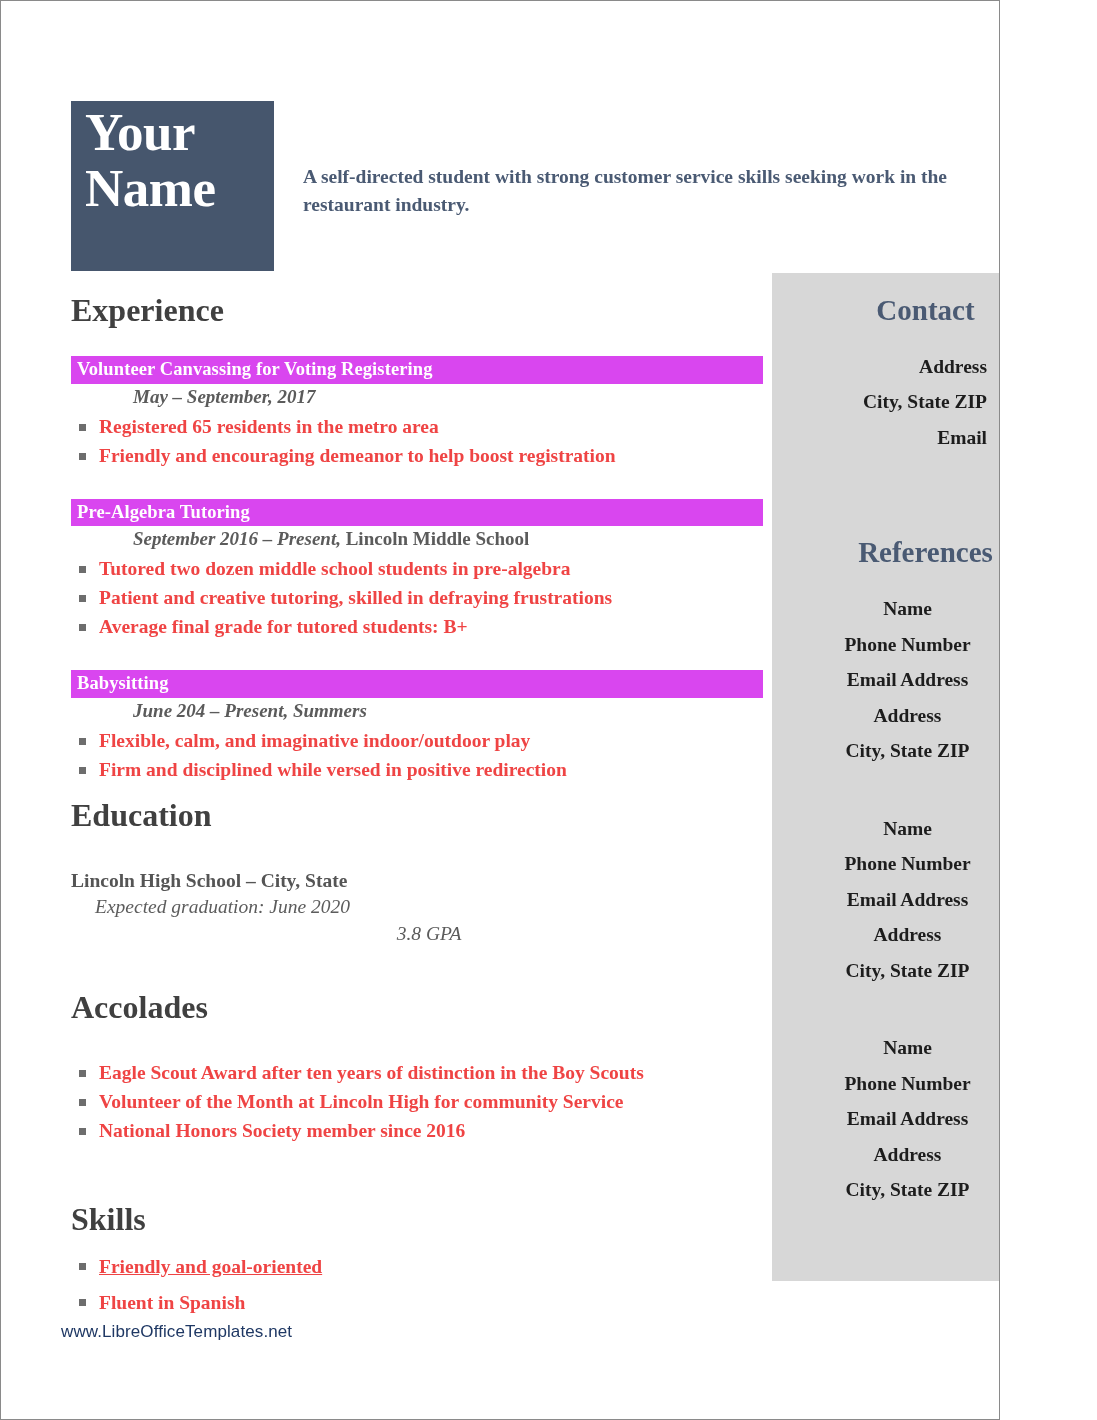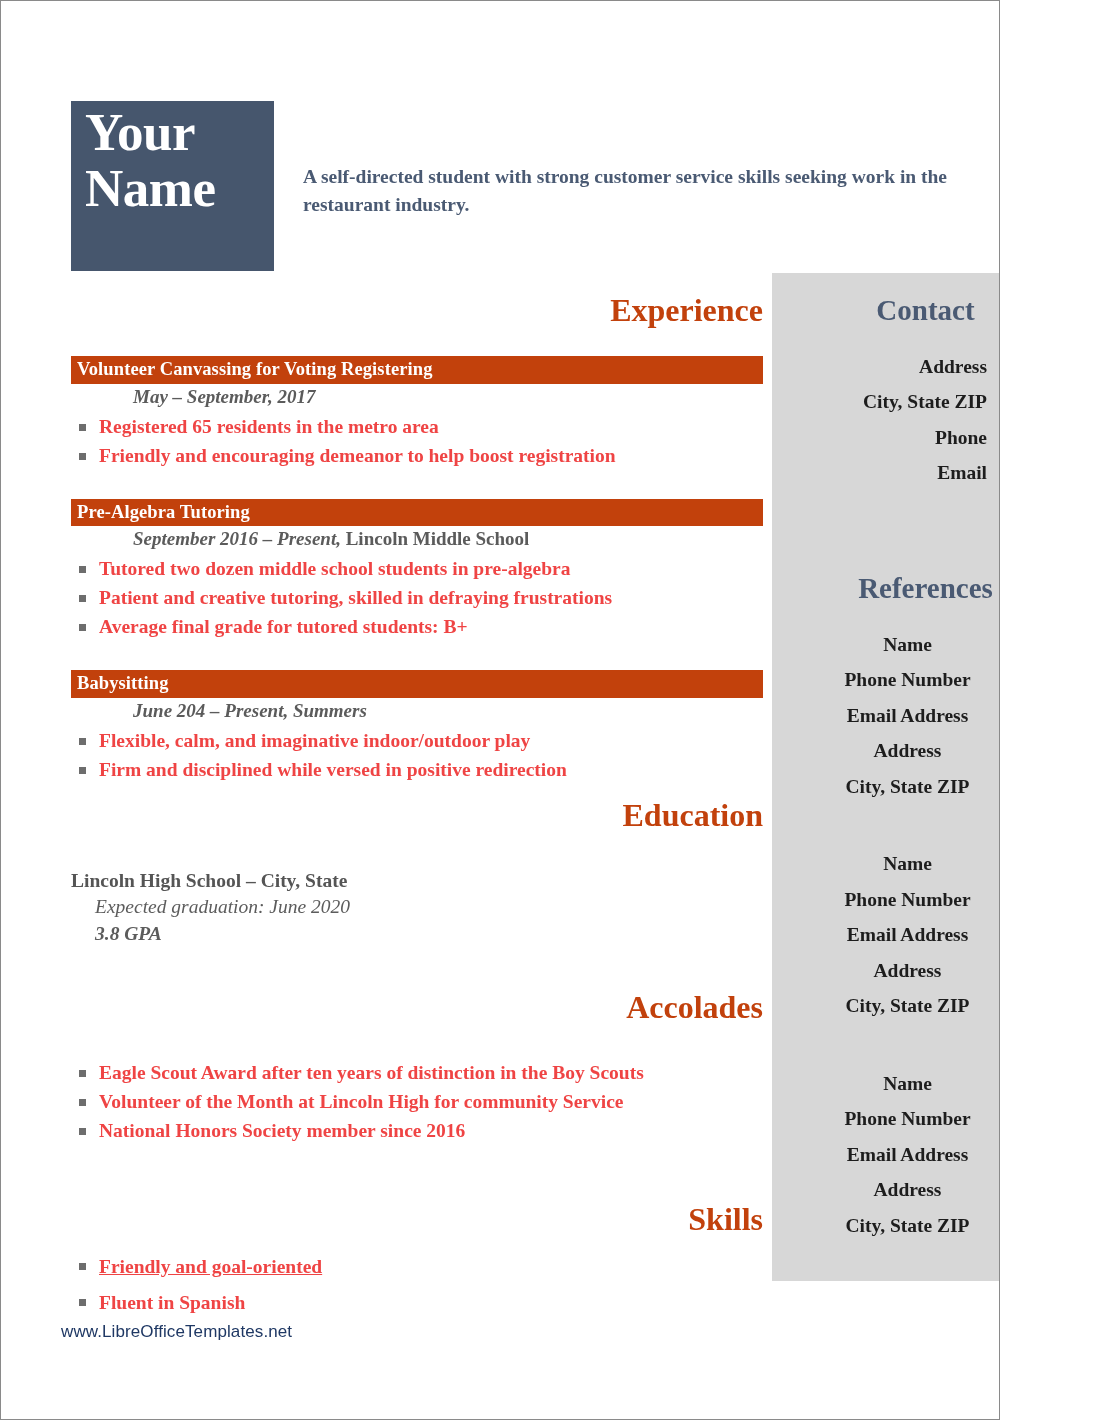--- a/index.html
+++ b/index.html
@@ -64,31 +64,31 @@
 
   
   .main {
     position: absolute;
     left: 70px;
     top: 292px;
     width: 692px;
   }
 
   .section-title {
-    text-align: right;
+    text-align: left;
     font-size: 32px;
     font-weight: bold;
-    color: #c2410c;
+    color: #404040;
     line-height: 1.1;
   }
 
   .job { margin: 0; }
 
   .job-bar {
-    background: #c2410c;
+    background: #d946ef;
     color: #ffffff;
     font-size: 18.5px;
     font-weight: bold;
     padding: 3px 0 4px 6px;
     line-height: 1.12;
     letter-spacing: 0.1px;
   }
 
   .job-meta {
     margin: 2px 0 0 62px;
@@ -133,21 +133,21 @@
     font-weight: bold;
     color: #555555;
     line-height: 1.38;
   }
   .edu-sub {
     margin-left: 24px;
     font-style: italic;
     font-weight: normal;
     color: #5c5c5c;
   }
-  .edu-sub.gpa { font-weight: bold; }
+  .edu-sub.gpa { font-weight: normal; text-align: center; }
 
   
   .sidebar {
     position: absolute;
     left: 771px;
     top: 272px;
     width: 271px;
     height: 1008px;
     background: #d7d7d7;
     padding-top: 22px;
@@ -265,21 +265,20 @@
     </ul>
 
   </div>
 
   <div class="sidebar">
 
     <div class="side-title">Contact</div>
     <div class="side-list right-align">
       <div class="side-item">Address</div>
       <div class="side-item">City, State ZIP</div>
-      <div class="side-item">Phone</div>
       <div class="side-item">Email</div>
     </div>
 
     <div class="side-title" style="margin-top:82px;">References</div>
 
     <div class="side-list center-align ref-group first">
       <div class="side-item">Name</div>
       <div class="side-item">Phone Number</div>
       <div class="side-item">Email Address</div>
       <div class="side-item">Address</div>

